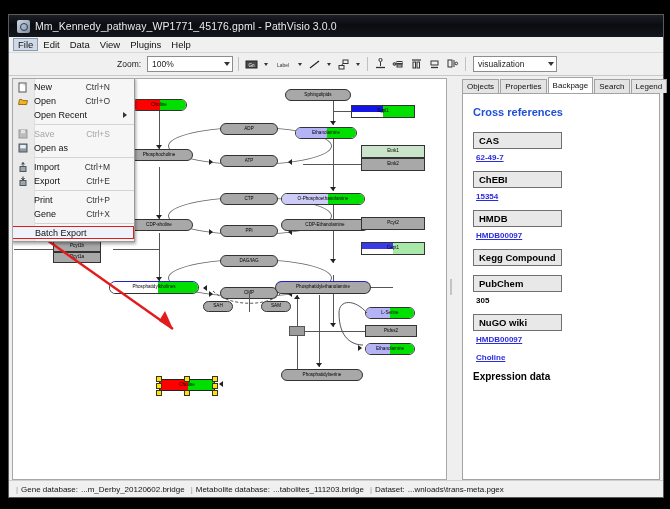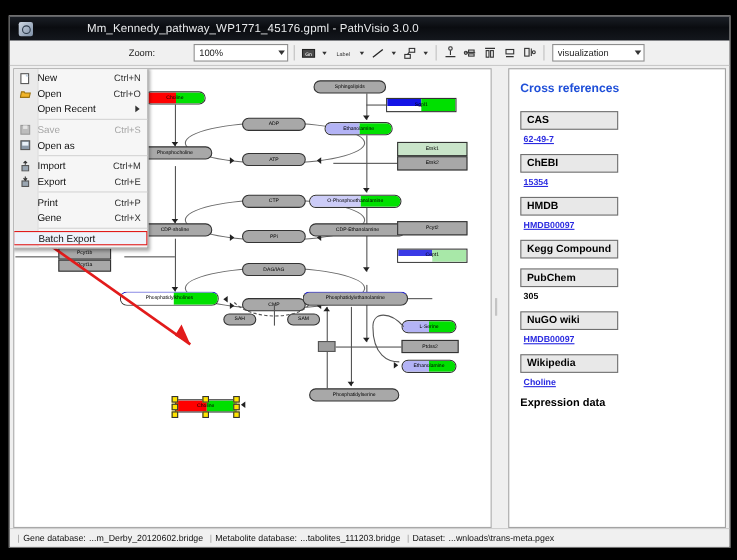--- a/index.html
+++ b/index.html
@@ -8,34 +8,34 @@
   .win{position:absolute;left:8px;top:14px;width:654px;height:482px;background:#efefef;
        border:1px solid #5a5a5a;box-shadow:0 0 2px #000;display:flex;flex-direction:column;}
 
   
   .titlebar{height:22px;background:linear-gradient(to bottom,#1b1f26 0%,#0a0c10 45%,#14171d 100%);
             display:flex;align-items:center;padding:0 4px;position:relative;flex:0 0 auto;}
   .title-ico{width:13px;height:13px;margin:0 5px 0 4px;border-radius:2px;
              background:linear-gradient(135deg,#cfd8e3,#7d8fa6);position:relative;flex:0 0 auto;}
   .title-ico:after{content:"";position:absolute;left:3px;top:3px;width:6px;height:6px;
              border:1.5px solid #2c3a4a;border-radius:50%;}
-  .title-txt{color:#e8eaec;font-size:10.5px;letter-spacing:.1px;white-space:nowrap;margin-left:44px;}
+  .title-txt{color:#e8eaec;font-size:10.5px;letter-spacing:.1px;white-space:nowrap;}
 
   
   .menubar{height:15px;background:#f0f0f0;border-bottom:1px solid #d8d8d8;display:flex;
            align-items:center;padding-left:4px;flex:0 0 auto;position:relative;z-index:40;}
   .menuitem{font-size:9.5px;color:#111;padding:1px 5px;white-space:nowrap;}
   .menuitem.active{background:#cfd9e8;border:1px solid #8a9ab0;padding:0px 4px;}
 
   
   .toolbar{height:22px;background:#f0f0f0;border-bottom:1px solid #c9c9c9;display:flex;
            align-items:center;padding-left:108px;gap:3px;flex:0 0 auto;position:relative;z-index:5;}
   .tb-label{font-size:8.5px;color:#222;margin-right:3px;}
   .combo{height:14px;background:#fff;border:1px solid #8d8d8d;display:flex;align-items:center;
-         justify-content:space-between;font-size:8.5px;color:#222;padding:0 2px 0 4px;margin-left:29px;}
+         justify-content:space-between;font-size:8.5px;color:#222;padding:0 2px 0 4px;}
   .combo .cv{white-space:nowrap;overflow:hidden;}
   .caret{width:0;height:0;border-left:3px solid transparent;border-right:3px solid transparent;
          border-top:4px solid #333;margin-left:4px;}
   .tbtn{width:15px;height:15px;display:flex;align-items:center;justify-content:center;}
   .tsep{width:1px;height:14px;background:#c0c0c0;margin:0 2px;}
   .tb-mini-caret{width:0;height:0;border-left:2.5px solid transparent;border-right:2.5px solid transparent;
          border-top:3.5px solid #333;margin:0 2px;}
 
   
   .body{flex:1;display:flex;background:#efefef;padding:2px 3px 0 3px;min-height:0;}
@@ -65,21 +65,21 @@
   .status span{margin-right:3px;}
   .bar-sep{color:#9a9a9a;margin:0 3px;}
 
   
   .popup{position:absolute;left:5px;top:44px;width:122px;background:#f6f6f6;border:1px solid #9a9a9a;
          box-shadow:1px 2px 3px rgba(0,0,0,.35);z-index:60;padding:2px 0;}
   .popup .gut{position:absolute;left:0;top:0;bottom:0;width:22px;background:#eaeaea;border-right:1px solid #dedede;}
   .mrow{position:relative;height:14px;display:flex;align-items:center;font-size:9px;color:#111;z-index:2;}
   .mrow .ic{width:22px;display:flex;align-items:center;justify-content:center;}
   .mrow .lbl{flex:1;}
-  .mrow .acc{color:#333;font-size:8.5px;padding-right:6px;}
+  .mrow .acc{color:#333;font-size:8.5px;padding-right:24px;}
   .mrow.dis .lbl,.mrow.dis .acc{color:#a6a6a6;}
   .msep{height:1px;background:#d4d4d4;margin:2px 0 2px 22px;}
   .arrowr{width:0;height:0;border-top:3px solid transparent;border-bottom:3px solid transparent;
           border-left:4px solid #333;margin-right:7px;}
   .mrow.hl{border:1px solid #e01b1b;background:#eef3fb;height:13px;box-sizing:border-box;}
 
   
   .node{position:absolute;box-sizing:border-box;display:flex;align-items:center;justify-content:center;
         font-size:5px;color:#000;text-align:center;line-height:1;}
   .metab{border:1px solid #333;border-radius:8px;background:#a8a8a8;}
@@ -105,20 +105,28 @@
 <body>
 
 <div class="frame">
 <div class="win">
 
   <div class="titlebar">
     <div class="title-ico"></div>
     <div class="title-txt">Mm_Kennedy_pathway_WP1771_45176.gpml - PathVisio 3.0.0</div>
   </div>
 
+  <div class="menubar">
+    <div class="menuitem active">File</div>
+    <div class="menuitem">Edit</div>
+    <div class="menuitem">Data</div>
+    <div class="menuitem">View</div>
+    <div class="menuitem">Plugins</div>
+    <div class="menuitem">Help</div>
+  </div>
 
   <div class="toolbar">
     <div class="tb-label">Zoom:</div>
     <div class="combo" style="width:78px">
       <div class="cv">100%</div>
       <div class="caret"></div>
     </div>
     <div class="tsep"></div>
     <div class="tbtn">
       <svg width="13" height="11">
@@ -467,20 +475,27 @@
           <div class="ic"></div>
           <div class="lbl">Batch Export</div>
         </div>
       </div>
 
     </div>
 
     <div class="splitter"></div>
 
     <div class="side">
+      <div class="tabrow">
+        <div class="tab">Objects</div>
+        <div class="tab">Properties</div>
+        <div class="tab sel">Backpage</div>
+        <div class="tab">Search</div>
+        <div class="tab">Legend</div>
+      </div>
       <div class="sidebody">
         <div class="xh">Cross references</div>
 
         <div class="xrow">
           <span class="xlabel">CAS</span>
           <span class="xval">62-49-7</span>
         </div>
         <div class="xrow">
           <span class="xlabel">ChEBI</span>
           <span class="xval">15354</span>
@@ -494,21 +509,20 @@
         </div>
         <div class="xrow">
           <span class="xlabel">PubChem</span>
           <span class="xval plain">305</span>
         </div>
         <div class="xrow">
           <span class="xlabel">NuGO wiki</span>
           <span class="xval">HMDB00097</span>
         </div>
         <div class="xrow">
-          <span class="xlabel">Wikipedia</span>
           <span class="xval">Choline</span>
         </div>
 
         <div class="expr">Expression data</div>
       </div>
     </div>
   </div>
 
   <div class="status">
     <span class="bar-sep">|</span>

